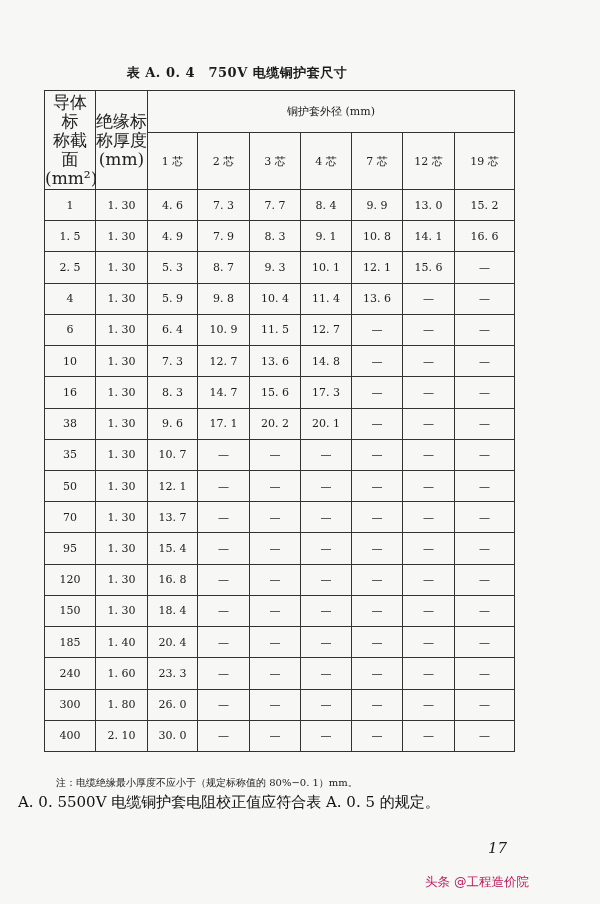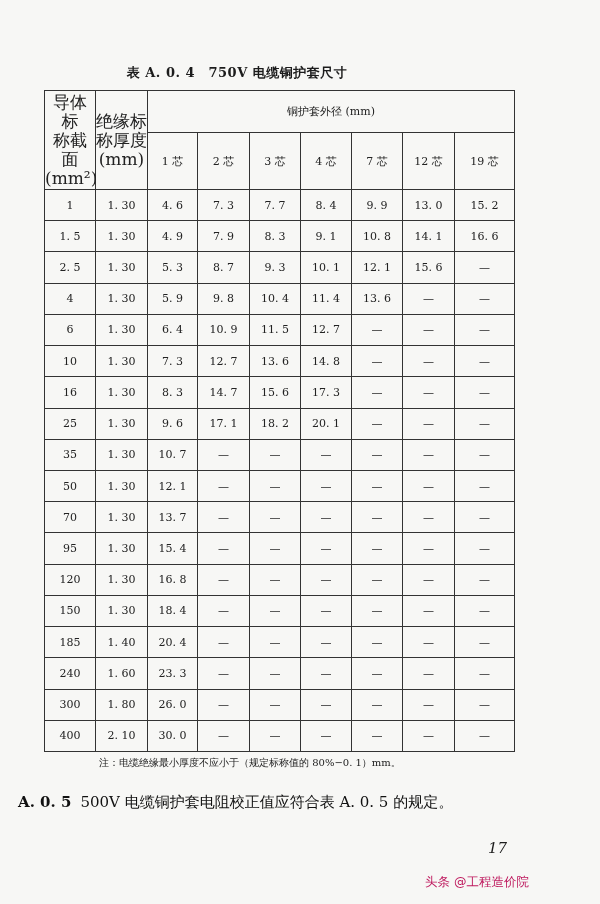--- a/index.html
+++ b/index.html
@@ -16,26 +16,26 @@
     border-collapse:collapse; border:1.6px solid #222; table-layout:fixed;
     font-size:11px;
   }
   table.main td, table.main th {
     border:1px solid #333; text-align:center; vertical-align:middle; padding:0;
     font-weight:normal; color:#222;
   }
   .hdr-stack { font-size:17px; line-height:19px; }
   .dash { color:#333; }
   .note {
-    position:absolute; left:56px; top:756px; font-size:10px; color:#222;margin-left:43px;
+    position:absolute; left:56px; top:776px; font-size:10px; color:#222;
   }
   .clause {
     position:absolute; left:18px; top:793px; font-size:15px; color:#111;
   }
-  .clause .num { font-weight:bold; margin-right:9px; }
+  .clause .num { font-weight:normal; margin-right:0; }
   .pageno {
     position:absolute; left:488px; top:839px; font-size:15px; font-style:italic;
   }
   .watermark {
     position:absolute; left:425px; top:874px; font-family:"DejaVu Sans", sans-serif;
     font-size:12.5px; color:#be185d;
   }
 </style>
 </head>
 <body>
@@ -150,25 +150,25 @@
         <td>1. 30</td>
         <td>8. 3</td>
         <td>14. 7</td>
         <td>15. 6</td>
         <td>17. 3</td>
         <td class="dash">—</td>
         <td class="dash">—</td>
         <td class="dash">—</td>
       </tr>
       <tr>
-        <td>25</td>
+        <td>38</td>
         <td>1. 30</td>
         <td>9. 6</td>
         <td>17. 1</td>
-        <td>18. 2</td>
+        <td>20. 2</td>
         <td>20. 1</td>
         <td class="dash">—</td>
         <td class="dash">—</td>
         <td class="dash">—</td>
       </tr>
       <tr>
         <td>35</td>
         <td>1. 30</td>
         <td>10. 7</td>
         <td class="dash">—</td>

